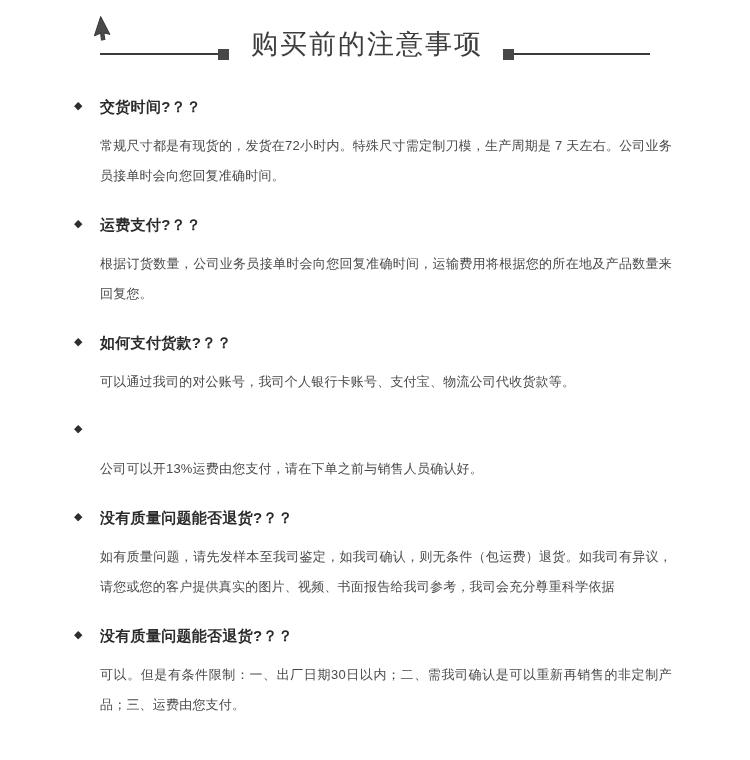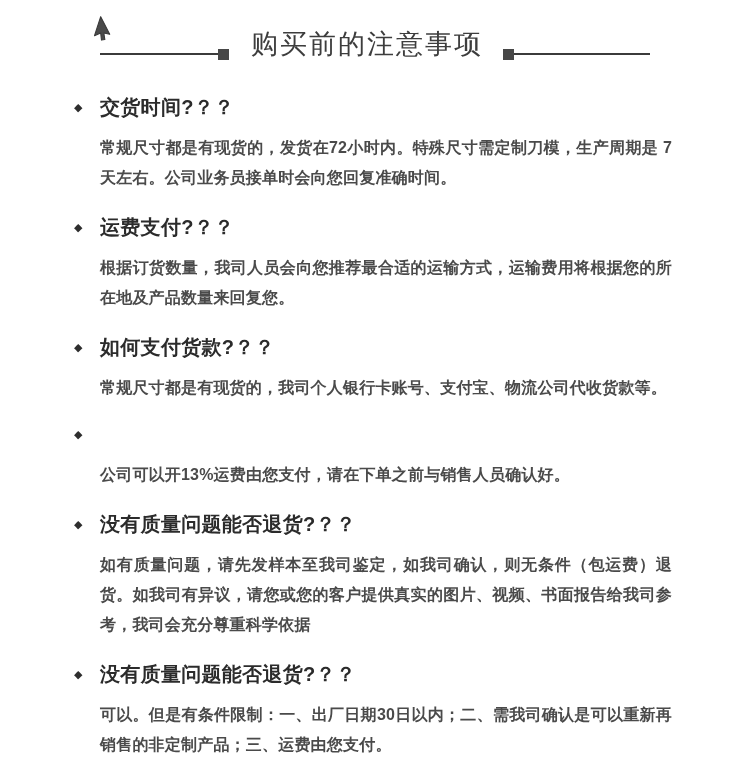--- a/index.html
+++ b/index.html
@@ -93,37 +93,36 @@
     flex: 0 0 auto;
     width: 26px;
     color: #2e2e2e;
     font-size: 11px;
     line-height: 22px;
     position: relative;
     top: -3px;
   }
 
   .question-text {
-    font-size: 20px;
+    font-size: 15px;
     font-weight: bold;
     color: #2b2b2b;
     line-height: 22px;
     letter-spacing: 0.3px;
     text-align: center;
   }
 
   .faq-answer {
     margin: 0 0 0 26px;
-    font-size: 16px;
+    font-size: 13px;
     line-height: 30px;
     color: #4a4a4a;
     text-align: justify;
     text-justify: inter-ideograph;
     letter-spacing: 0.2px;
-    font-weight: bold;
   }
 </style>
 </head>
 <body>
 
 <div class="header">
 
   <span class="cursor-icon">
     <svg viewBox="0 0 22 26" width="22" height="26" xmlns="http://www.w3.org/2000/svg">
       <g transform="rotate(18 11 13)">
@@ -150,29 +149,29 @@
       <span class="question-text">交货时间?？？</span>
     </div>
     <p class="faq-answer">常规尺寸都是有现货的，发货在72小时内。特殊尺寸需定制刀模，生产周期是 7 天左右。公司业务员接单时会向您回复准确时间。</p>
   </div>
 
   <div class="faq-item">
     <div class="faq-question">
       <span class="bullet-icon">◆</span>
       <span class="question-text">运费支付?？？</span>
     </div>
-    <p class="faq-answer">根据订货数量，我司人员会向您推荐最合适的运输方式，运输费用将根据您的所在地及产品数量来回复您。</p>
+    <p class="faq-answer">根据订货数量，公司业务员接单时会向您回复准确时间，运输费用将根据您的所在地及产品数量来回复您。</p>
   </div>
 
   <div class="faq-item">
     <div class="faq-question">
       <span class="bullet-icon">◆</span>
       <span class="question-text">如何支付货款?？？</span>
     </div>
-    <p class="faq-answer">常规尺寸都是有现货的，我司个人银行卡账号、支付宝、物流公司代收货款等。</p>
+    <p class="faq-answer">可以通过我司的对公账号，我司个人银行卡账号、支付宝、物流公司代收货款等。</p>
   </div>
 
   <div class="faq-item">
     <div class="faq-question">
       <span class="bullet-icon">◆</span>
     </div>
     <p class="faq-answer">公司可以开13%运费由您支付，请在下单之前与销售人员确认好。</p>
   </div>
 
   <div class="faq-item">

